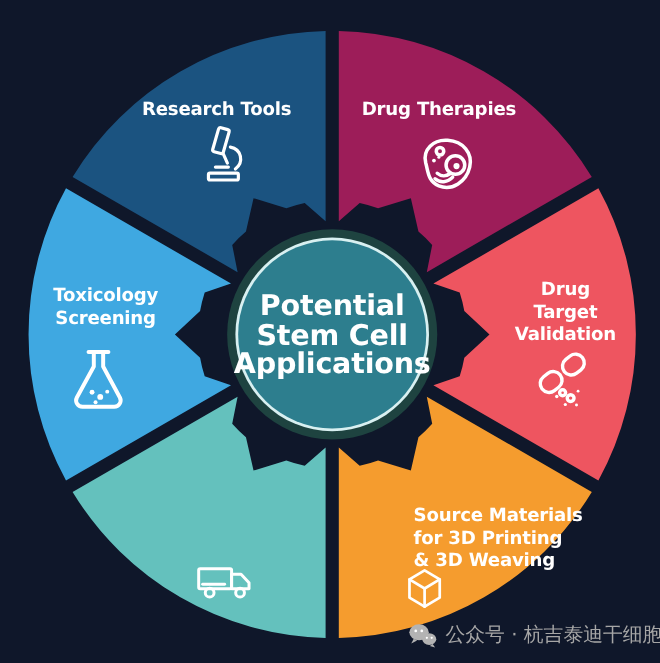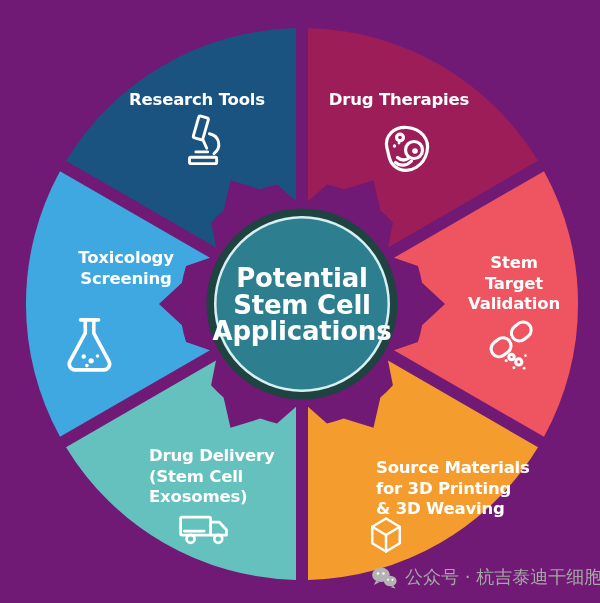--- a/index.html
+++ b/index.html
@@ -13,21 +13,21 @@
   .center-title{position:absolute;left:302px;top:305px;transform:translate(-50%,-50%);
                 color:#ffffff;font-weight:bold;font-size:26px;line-height:26.5px;
                 text-align:center;white-space:pre-line;letter-spacing:-0.2px;}
   .wm{position:absolute;left:371px;top:565px;display:flex;align-items:center;gap:7px;
       font-size:18px;color:#a6a6a6;}
   .wm span{white-space:nowrap;}
 </style>
 </head>
 <body>
 
-<div class="canvas" style="background: #701a75;">
+<div class="canvas" style="background: #0f172a;">
 
   <svg class="ring" viewBox="0 0 600 603">
     <defs>
       <symbol id="microscope-icon" viewBox="0 0 64 64">
         <g stroke="#fff" fill="none" stroke-width="3.2" stroke-linecap="round" stroke-linejoin="round">
           <rect x="23" y="5" width="11" height="25" rx="2" transform="rotate(16 28.5 17.5)"></rect>
           <path d="M31 31 l4 9"></path>
           <path d="M38 24 c11 2 14 15 5 22"></path>
           <rect x="16" y="50" width="30" height="7" rx="1.5"></rect>
           <path d="M23 44 h13"></path>
@@ -107,29 +107,26 @@
         <use href="#cell-icon" xlink:href="#cell-icon" x="374" y="118" width="64" height="64"></use>
         <use href="#capsule-icon" xlink:href="#capsule-icon" x="480" y="313" width="62" height="62"></use>
         <use href="#cube-icon" xlink:href="#cube-icon" x="364" y="513" width="44" height="44"></use>
         <use href="#truck-icon" xlink:href="#truck-icon" x="177" y="498" width="58" height="58"></use>
         <use href="#flask-icon" xlink:href="#flask-icon" x="55" y="313" width="68" height="68"></use>
       </g>
   </svg>
 
   <div class="seg-label lc" style="left: 197px; top: 100px; color: rgb(255, 255, 255);">Research Tools</div>
   <div class="seg-label lc" style="left: 399px; top: 100px; color: rgb(255, 255, 255);">Drug Therapies</div>
-  <div class="seg-label lc" style="left: 514px; top: 284px; color: rgb(255, 255, 255);">Stem Target
+  <div class="seg-label lc" style="left: 514px; top: 284px; color: rgb(255, 255, 255);">Drug Target
 Validation</div>
   <div class="seg-label ll" style="left: 340px; top: 489px; color: rgb(255, 255, 255); margin-left: 36px;">Source Materials
 for 3D Printing
 &amp; 3D Weaving</div>
-  <div class="seg-label ll" style="left: 149px; top: 477px; color: rgb(255, 255, 255);">Drug Delivery
-(Stem Cell
-Exosomes)</div>
-  <div class="seg-label lc" style="left: 96px; top: 268px; color: rgb(255, 255, 255); margin-left: 30px;">Toxicology
+  <div class="seg-label lc" style="left: 96px; top: 279px; color: rgb(255, 255, 255);">Toxicology
 Screening</div>
 
   <div class="center-title" style="color: rgb(255, 255, 255);">Potential
 Stem Cell
 Applications</div>
 
   <div class="wm" style="color: rgb(166, 166, 166);">
     <svg width="27" height="23" viewBox="0 0 30 26">
       <g class="bub" fill="#b3b3b3">
         <ellipse cx="11" cy="10" rx="10" ry="8.2"></ellipse>

